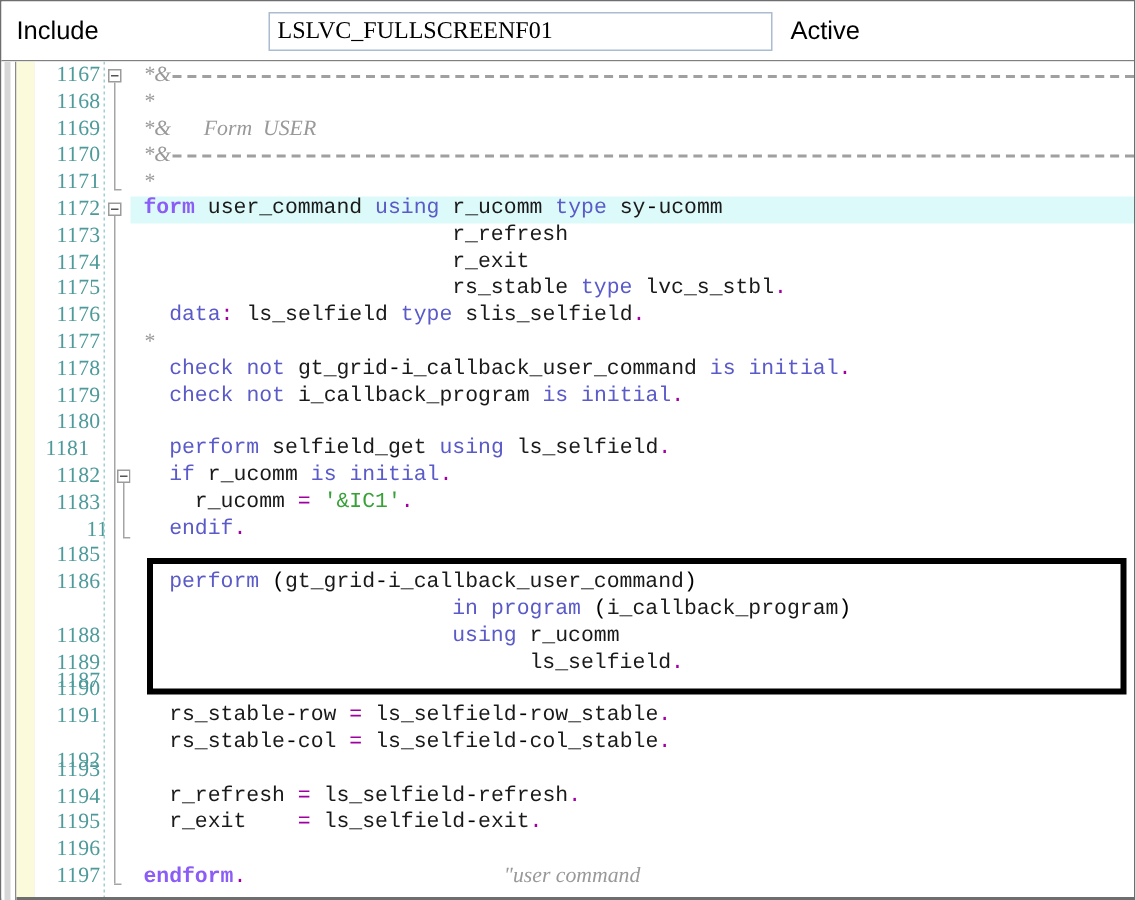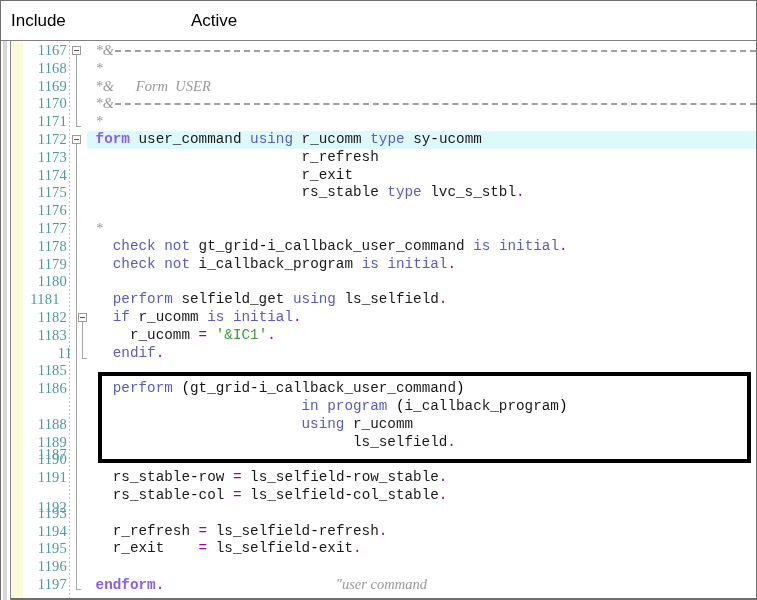--- a/index.html
+++ b/index.html
@@ -136,20 +136,21 @@
     position:absolute;left:10px;right:0;bottom:0;height:2px;background:#6e6e6e;
   }
 </style>
 </head>
 <body>
 
 <div class="window">
 
   <div class="header">
     <div class="hdr-label">Include</div>
+    <input class="hdr-input" type="text" value="LSLVC_FULLSCREENF01" style="">
     <div class="hdr-status">Active</div>
   </div>
 
   <div class="editor">
 
     <div class="strip">
       <div class="strip-inner"></div>
     </div>
     <div class="yellowband"></div>
     <div class="gutter" id="gutter">
@@ -202,20 +203,21 @@
         <div class="dashline" style="top: 9px; left: 28px;"></div>
         <div class="code" style="top: 18.8px;">&nbsp;<span class="cmt">*</span></div>
         <div class="code" style="top: 36.6px;">&nbsp;<span class="cmt">*&amp;      Form  USER</span></div>
         <div class="code" style="top: 54.4px;">&nbsp;<span class="cmt">*&amp;</span></div>
         <div class="dashline" style="top: 62.4px; left: 28px;"></div>
         <div class="code" style="top: 72.2px;">&nbsp;<span class="cmt">*</span></div>
         <div class="code hl" style="top: 90px;">&nbsp;<span class="kwb">form</span> <span class="id">user_command</span> <span class="kw">using</span> <span class="id">r_ucomm</span> <span class="kw">type</span> <span class="id">sy</span>-<span class="id">ucomm</span></div>
         <div class="code" style="top: 107.8px;">&nbsp;                        <span class="id">r_refresh</span></div>
         <div class="code" style="top: 125.6px;">&nbsp;                        <span class="id">r_exit</span></div>
         <div class="code" style="top: 143.4px;">&nbsp;                        <span class="id">rs_stable</span> <span class="kw">type</span> <span class="id">lvc_s_stbl</span><span class="op">.</span></div>
+        <div class="code" style="top: 161.2px;">&nbsp;  <span class="kw">data</span><span class="op">:</span> <span class="id">ls_selfield</span> <span class="kw">type</span> <span class="id">slis_selfield</span><span class="op">.</span></div>
         <div class="code" style="top: 179px;">&nbsp;<span class="cmt">*</span></div>
         <div class="code" style="top: 196.8px;">&nbsp;  <span class="kw">check</span> <span class="kw">not</span> <span class="id">gt_grid</span>-<span class="id">i_callback_user_command</span> <span class="kw">is</span> <span class="kw">initial</span><span class="op">.</span></div>
         <div class="code" style="top: 214.6px;">&nbsp;  <span class="kw">check</span> <span class="kw">not</span> <span class="id">i_callback_program</span> <span class="kw">is</span> <span class="kw">initial</span><span class="op">.</span></div>
         <div class="code" style="top: 232.4px;">&nbsp;</div>
         <div class="code" style="top: 250.2px;">&nbsp;  <span class="kw">perform</span> <span class="id">selfield_get</span> <span class="kw">using</span> <span class="id">ls_selfield</span><span class="op">.</span></div>
         <div class="code" style="top: 268px;">&nbsp;  <span class="kw">if</span> <span class="id">r_ucomm</span> <span class="kw">is</span> <span class="kw">initial</span><span class="op">.</span></div>
         <div class="code" style="top: 285.8px;">&nbsp;    <span class="id">r_ucomm</span> <span class="op">=</span> <span class="str">'&amp;IC1'</span><span class="op">.</span></div>
         <div class="code" style="top: 303.6px;">&nbsp;  <span class="kw">endif</span><span class="op">.</span></div>
         <div class="code" style="top: 321.4px;">&nbsp;</div>
         <div class="code" style="top: 339.2px;">&nbsp;  <span class="kw">perform</span> (<span class="id">gt_grid</span>-<span class="id">i_callback_user_command</span>)</div>

